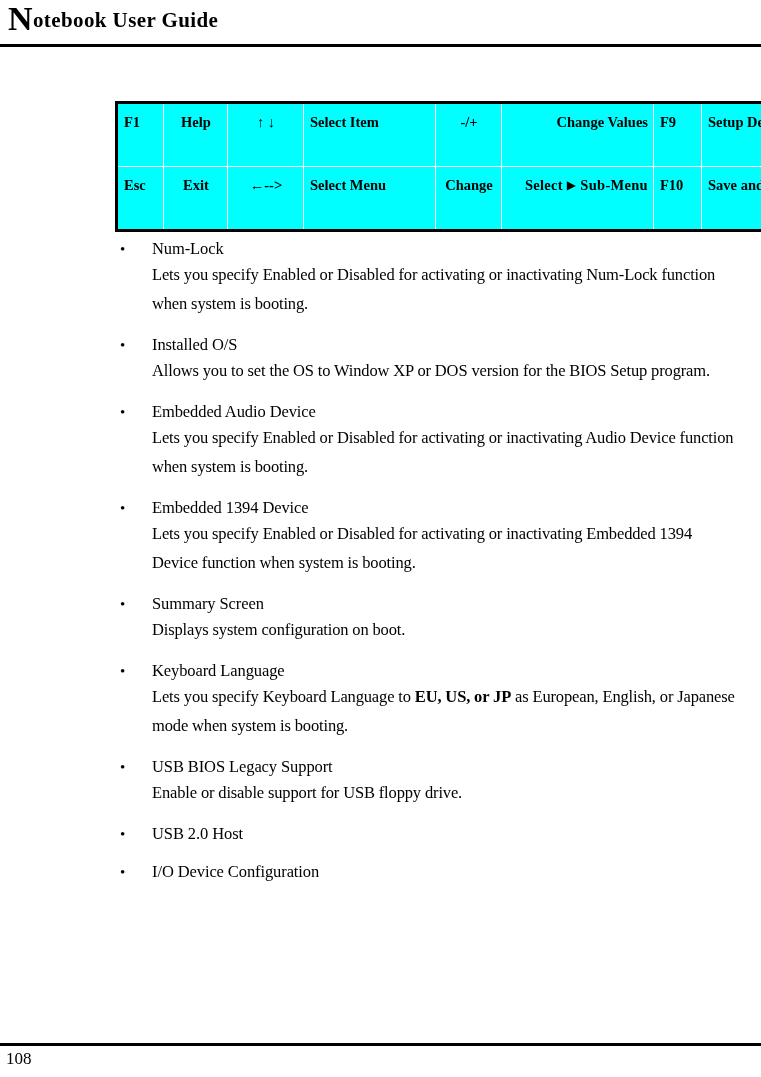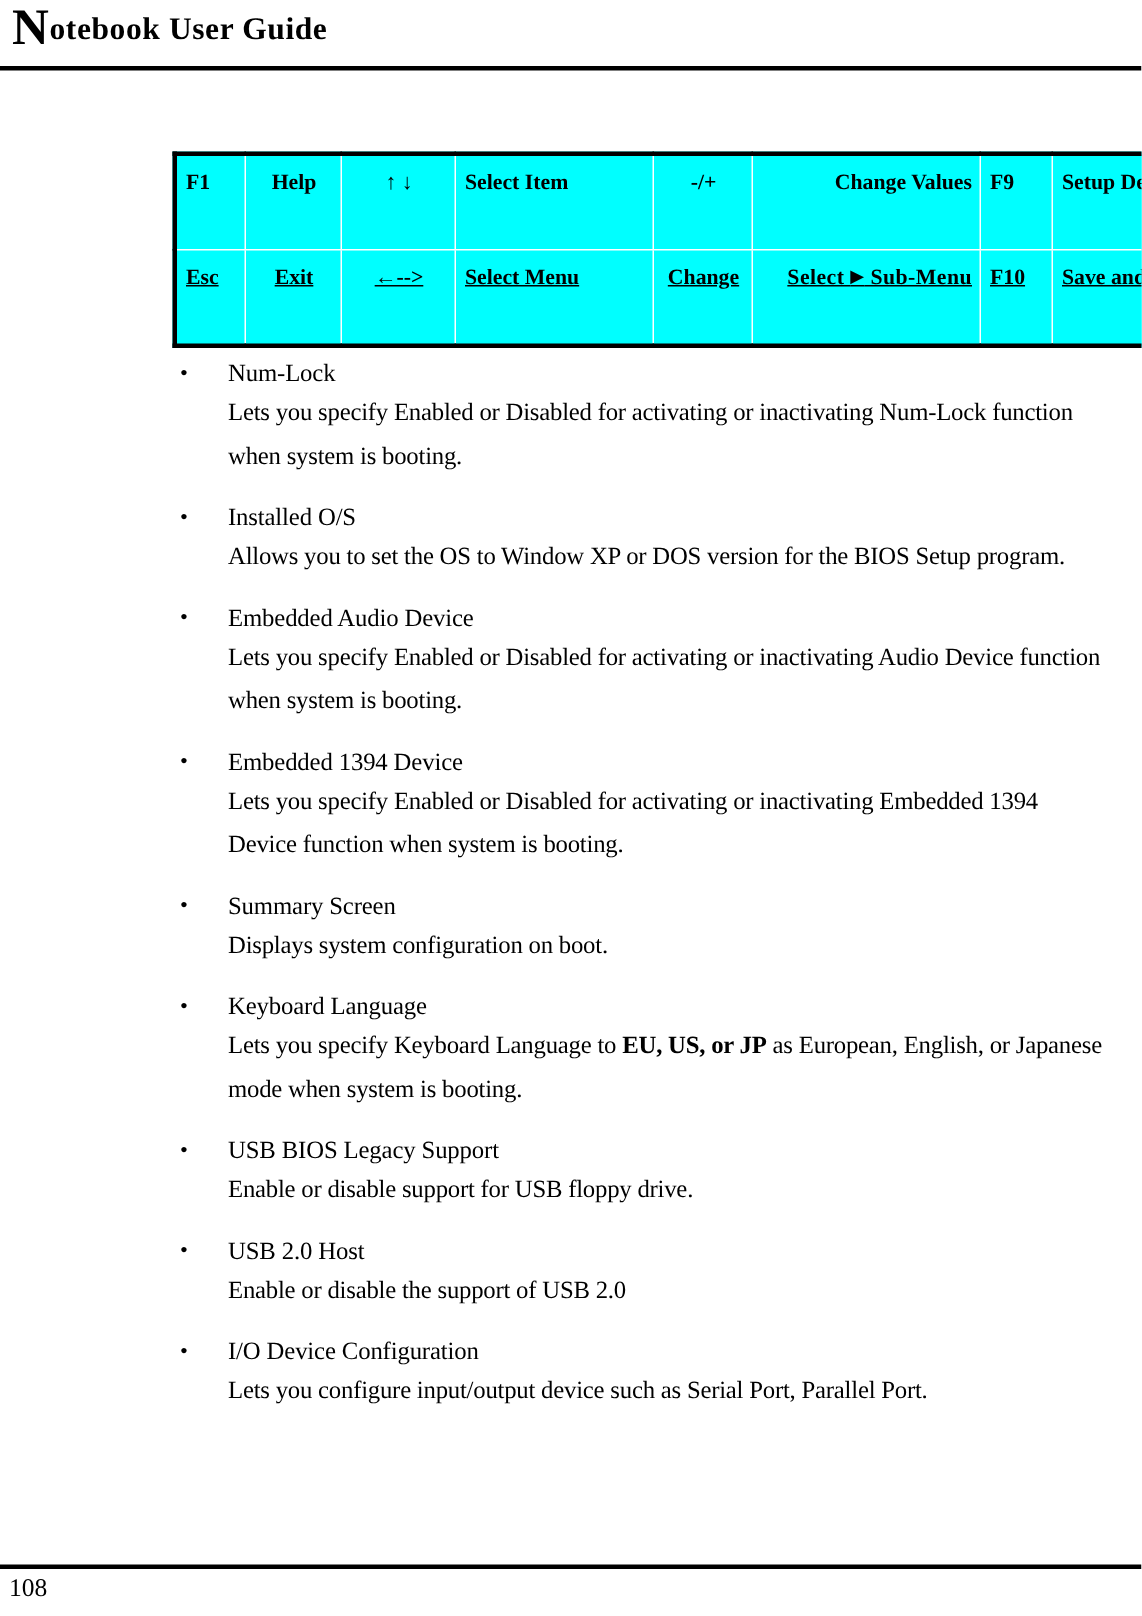--- a/index.html
+++ b/index.html
@@ -64,21 +64,21 @@
     font-family: "Liberation Serif", "DejaVu Serif", serif;
     font-weight: bold;
     font-size: 14.5px;
     color: #000000;
     padding: 4px 5px 4px 6px;
     vertical-align: top;
     line-height: 1.95;
     white-space: nowrap;
   }
   #bios-key-table tr.legend-row-1 td { height: 54px; }
-  #bios-key-table tr.legend-row-2 td { height: 54px; text-decoration: underline; }
+  #bios-key-table tr.legend-row-2 td { height: 54px; }
   .col-key    { width: 34px;  text-align: left; }
   .col-act    { width: 52px;  text-align: center; }
   .col-arrow  { width: 64px;  text-align: center; font-size: 17px; }
   .col-sel    { width: 120px; text-align: left; }
   .col-mod    { width: 54px;  text-align: center; }
   .col-desc   { width: 140px; text-align: right; }
   .col-fkey   { width: 36px;  text-align: left; }
   .col-fdesc  { width: 127px; text-align: left; white-space: normal; }
   .submenu-cell {
     white-space: normal;
@@ -221,27 +221,25 @@
 
   <div class="setting-item">
     <span class="bullet-icon">•</span>
     <div class="setting-title">USB BIOS Legacy Support</div>
     <div class="setting-desc">Enable or disable support for USB floppy drive.</div>
   </div>
 
   <div class="setting-item">
     <span class="bullet-icon">•</span>
     <div class="setting-title">USB 2.0 Host</div>
-    <div class="setting-desc">Enable or disable the support of USB 2.0</div>
   </div>
 
   <div class="setting-item">
     <span class="bullet-icon">•</span>
     <div class="setting-title">I/O Device Configuration</div>
-    <div class="setting-desc">Lets you configure input/output device such as Serial Port, Parallel Port.</div>
   </div>
 
 </div>
 
 <div id="page-footer">
   <div id="footer-rule"></div>
   <div id="footer-page-number">108</div>
 </div>
 
 </body></html>

